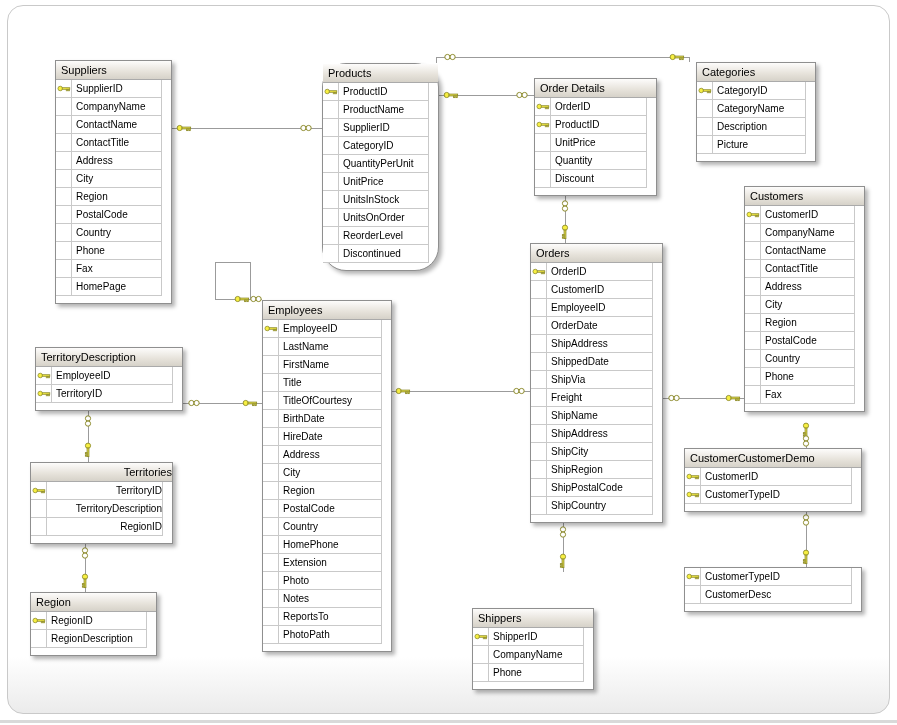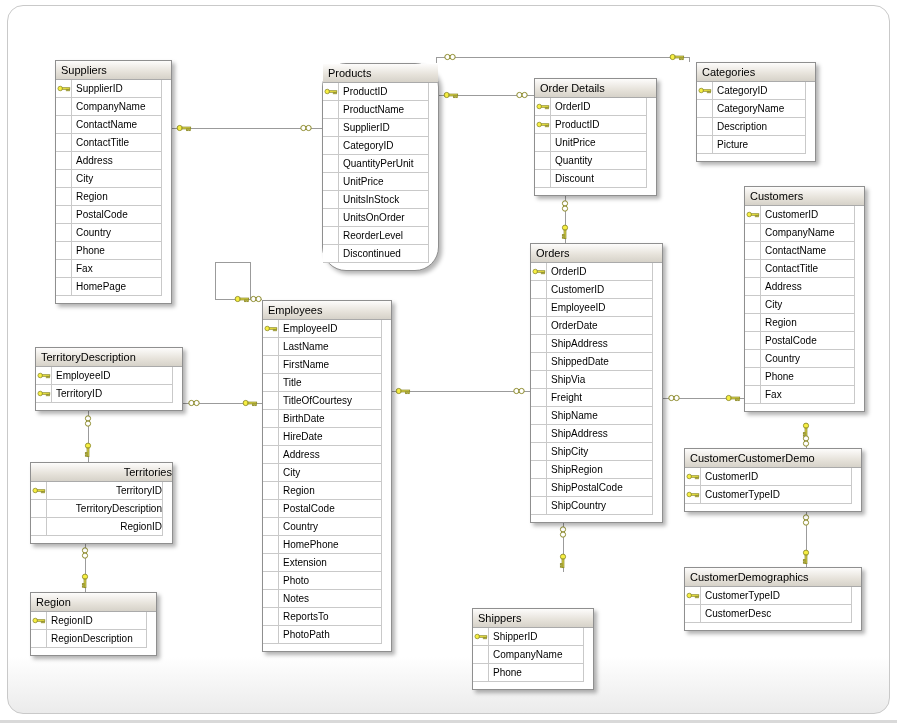--- a/index.html
+++ b/index.html
@@ -811,21 +811,20 @@
                 <rect x="2.6" y="0.9" width="1.3" height="1.7"></rect>
                 <rect x="4.9" y="0.9" width="1.3" height="1.7"></rect>
               </g>
             </svg>
           </div>
           <div class="name-cell">CustomerTypeID</div>
         </div>
       </div>
     </div>
     <div class="table-panel" style="left: 684px; top: 567px; width: 178px;">
-      <div class="table-title">CustomerDemographics</div>
       <div class="table-grid">
         <div class="table-row">
           <div class="icon-cell">
             <svg class="pk-icon" width="14" height="9" viewBox="-8 -4.5 16 9">
               <g class="key-glyph">
                 <circle cx="-4.3" cy="0" r="2.6"></circle>
                 <rect x="-2" y="-0.9" width="8.6" height="1.8"></rect>
                 <rect x="2.6" y="0.9" width="1.3" height="1.7"></rect>
                 <rect x="4.9" y="0.9" width="1.3" height="1.7"></rect>
               </g>

